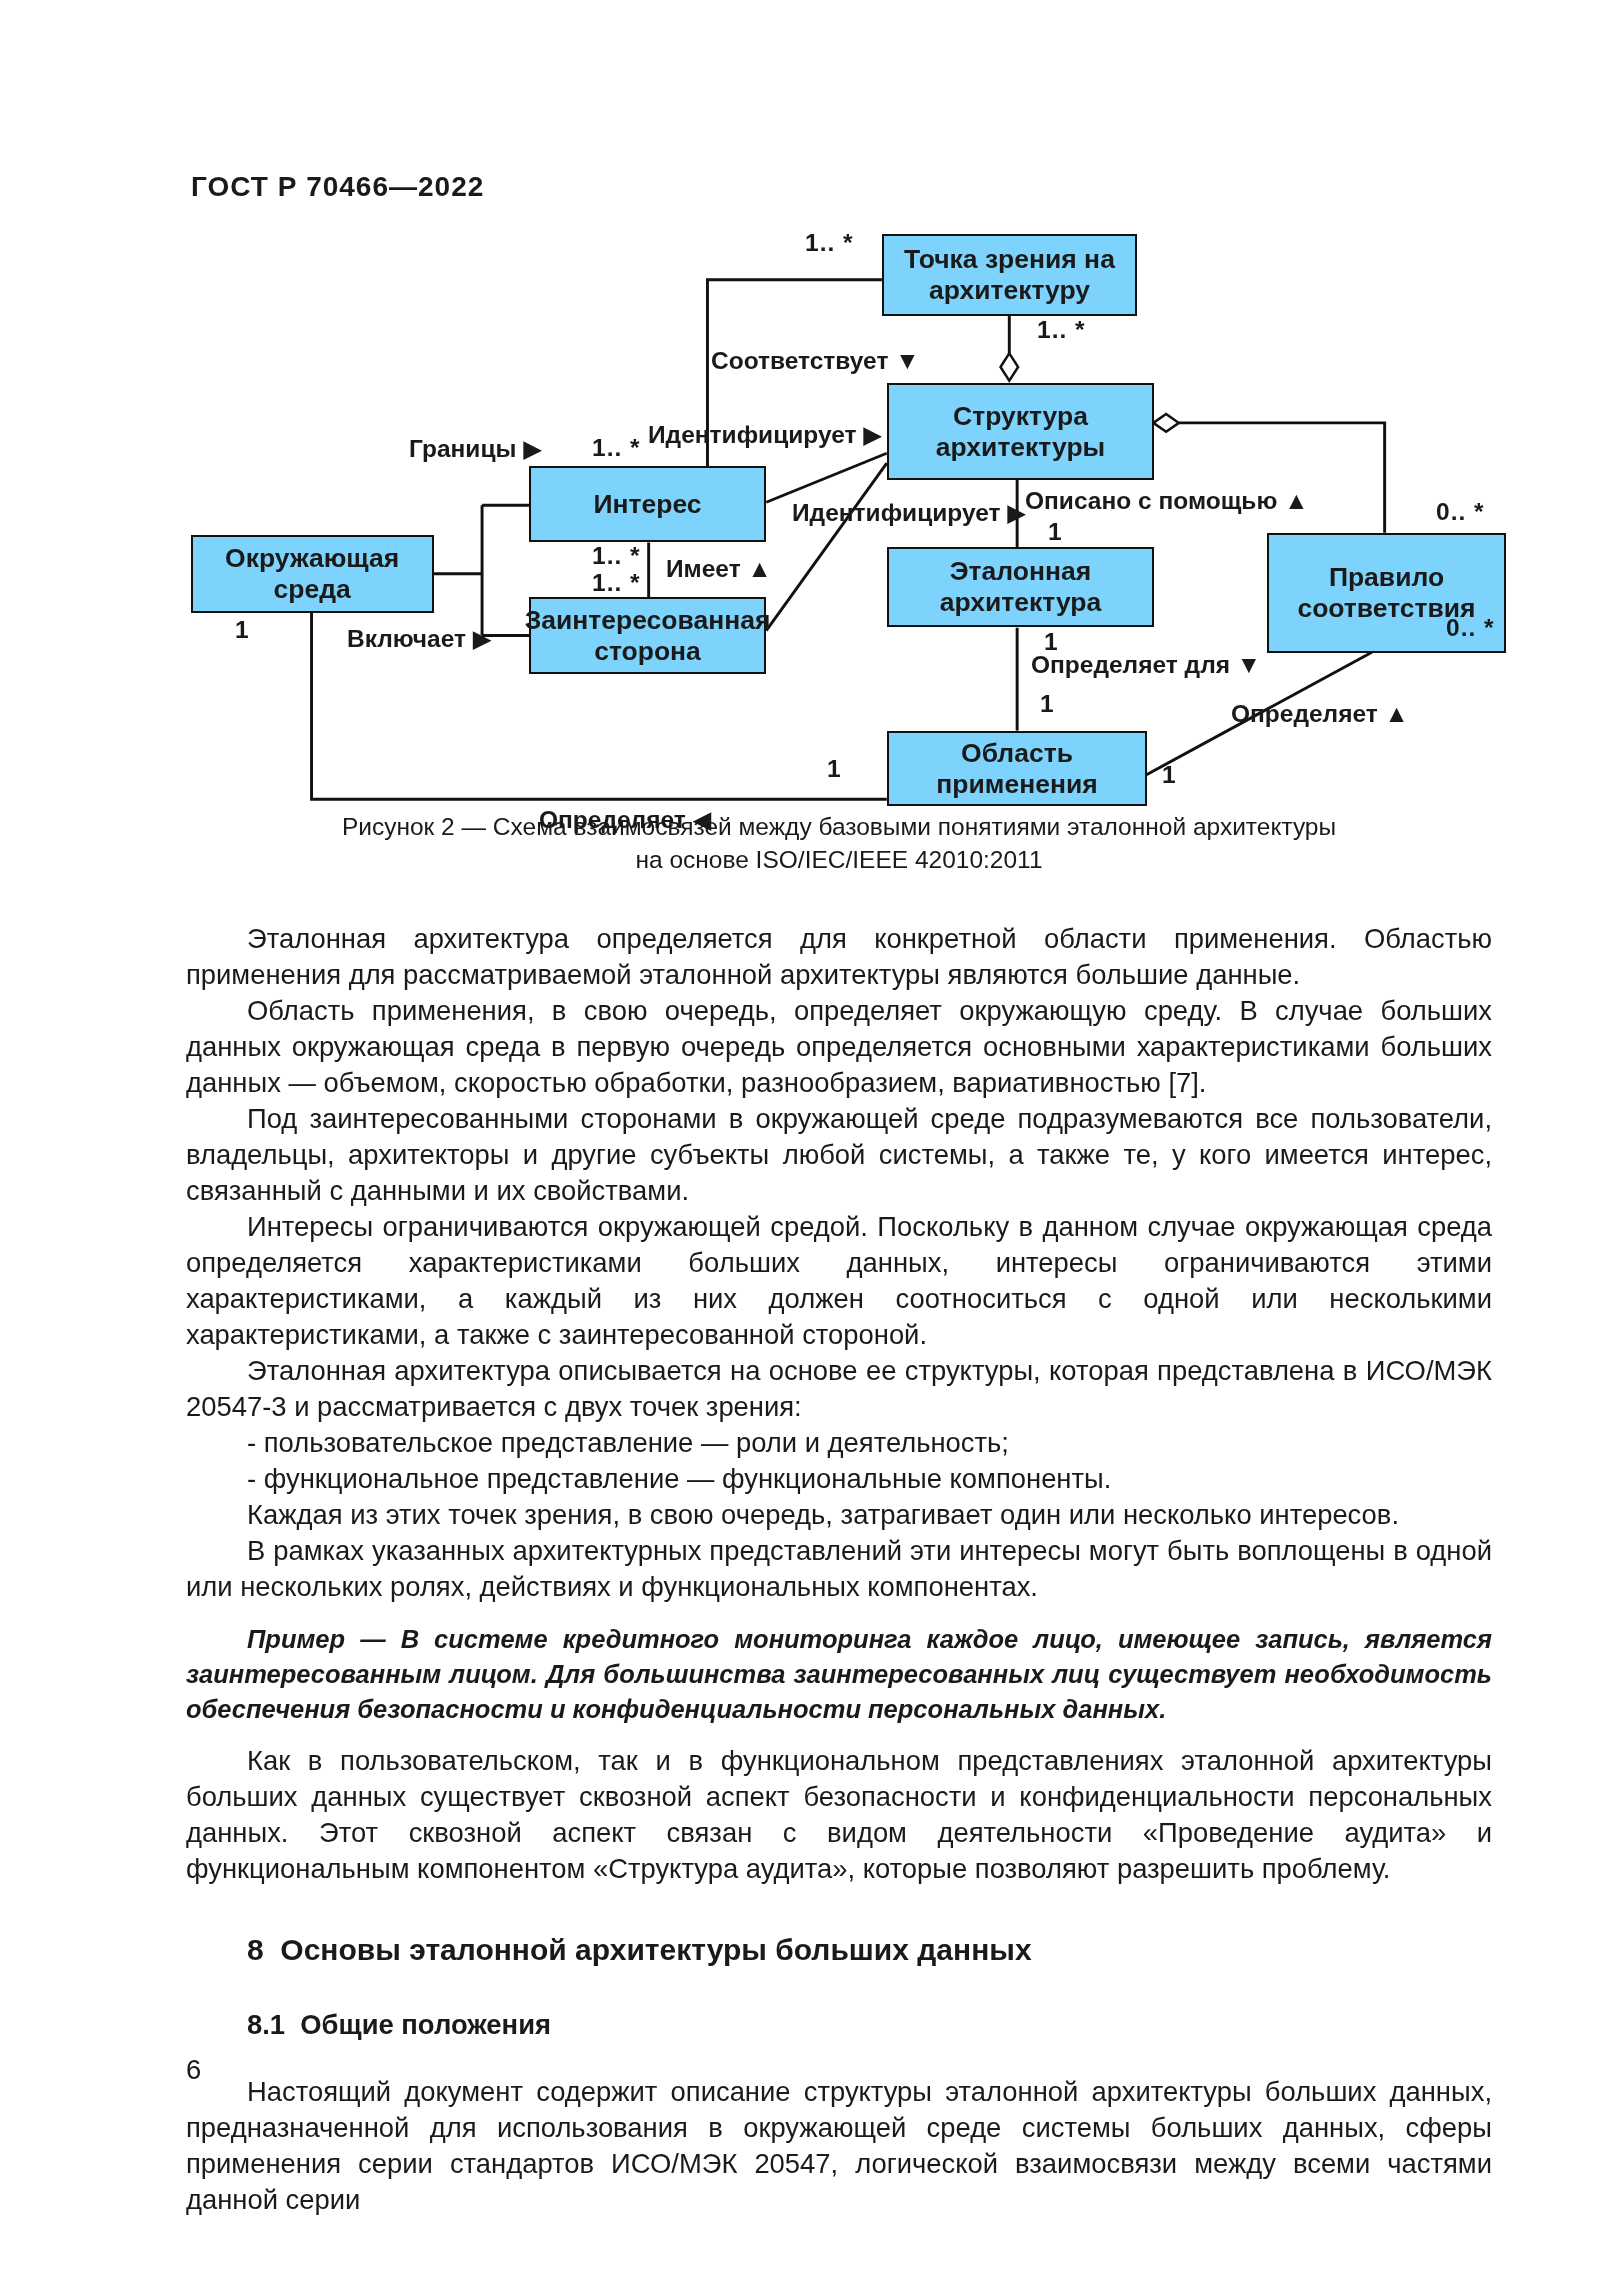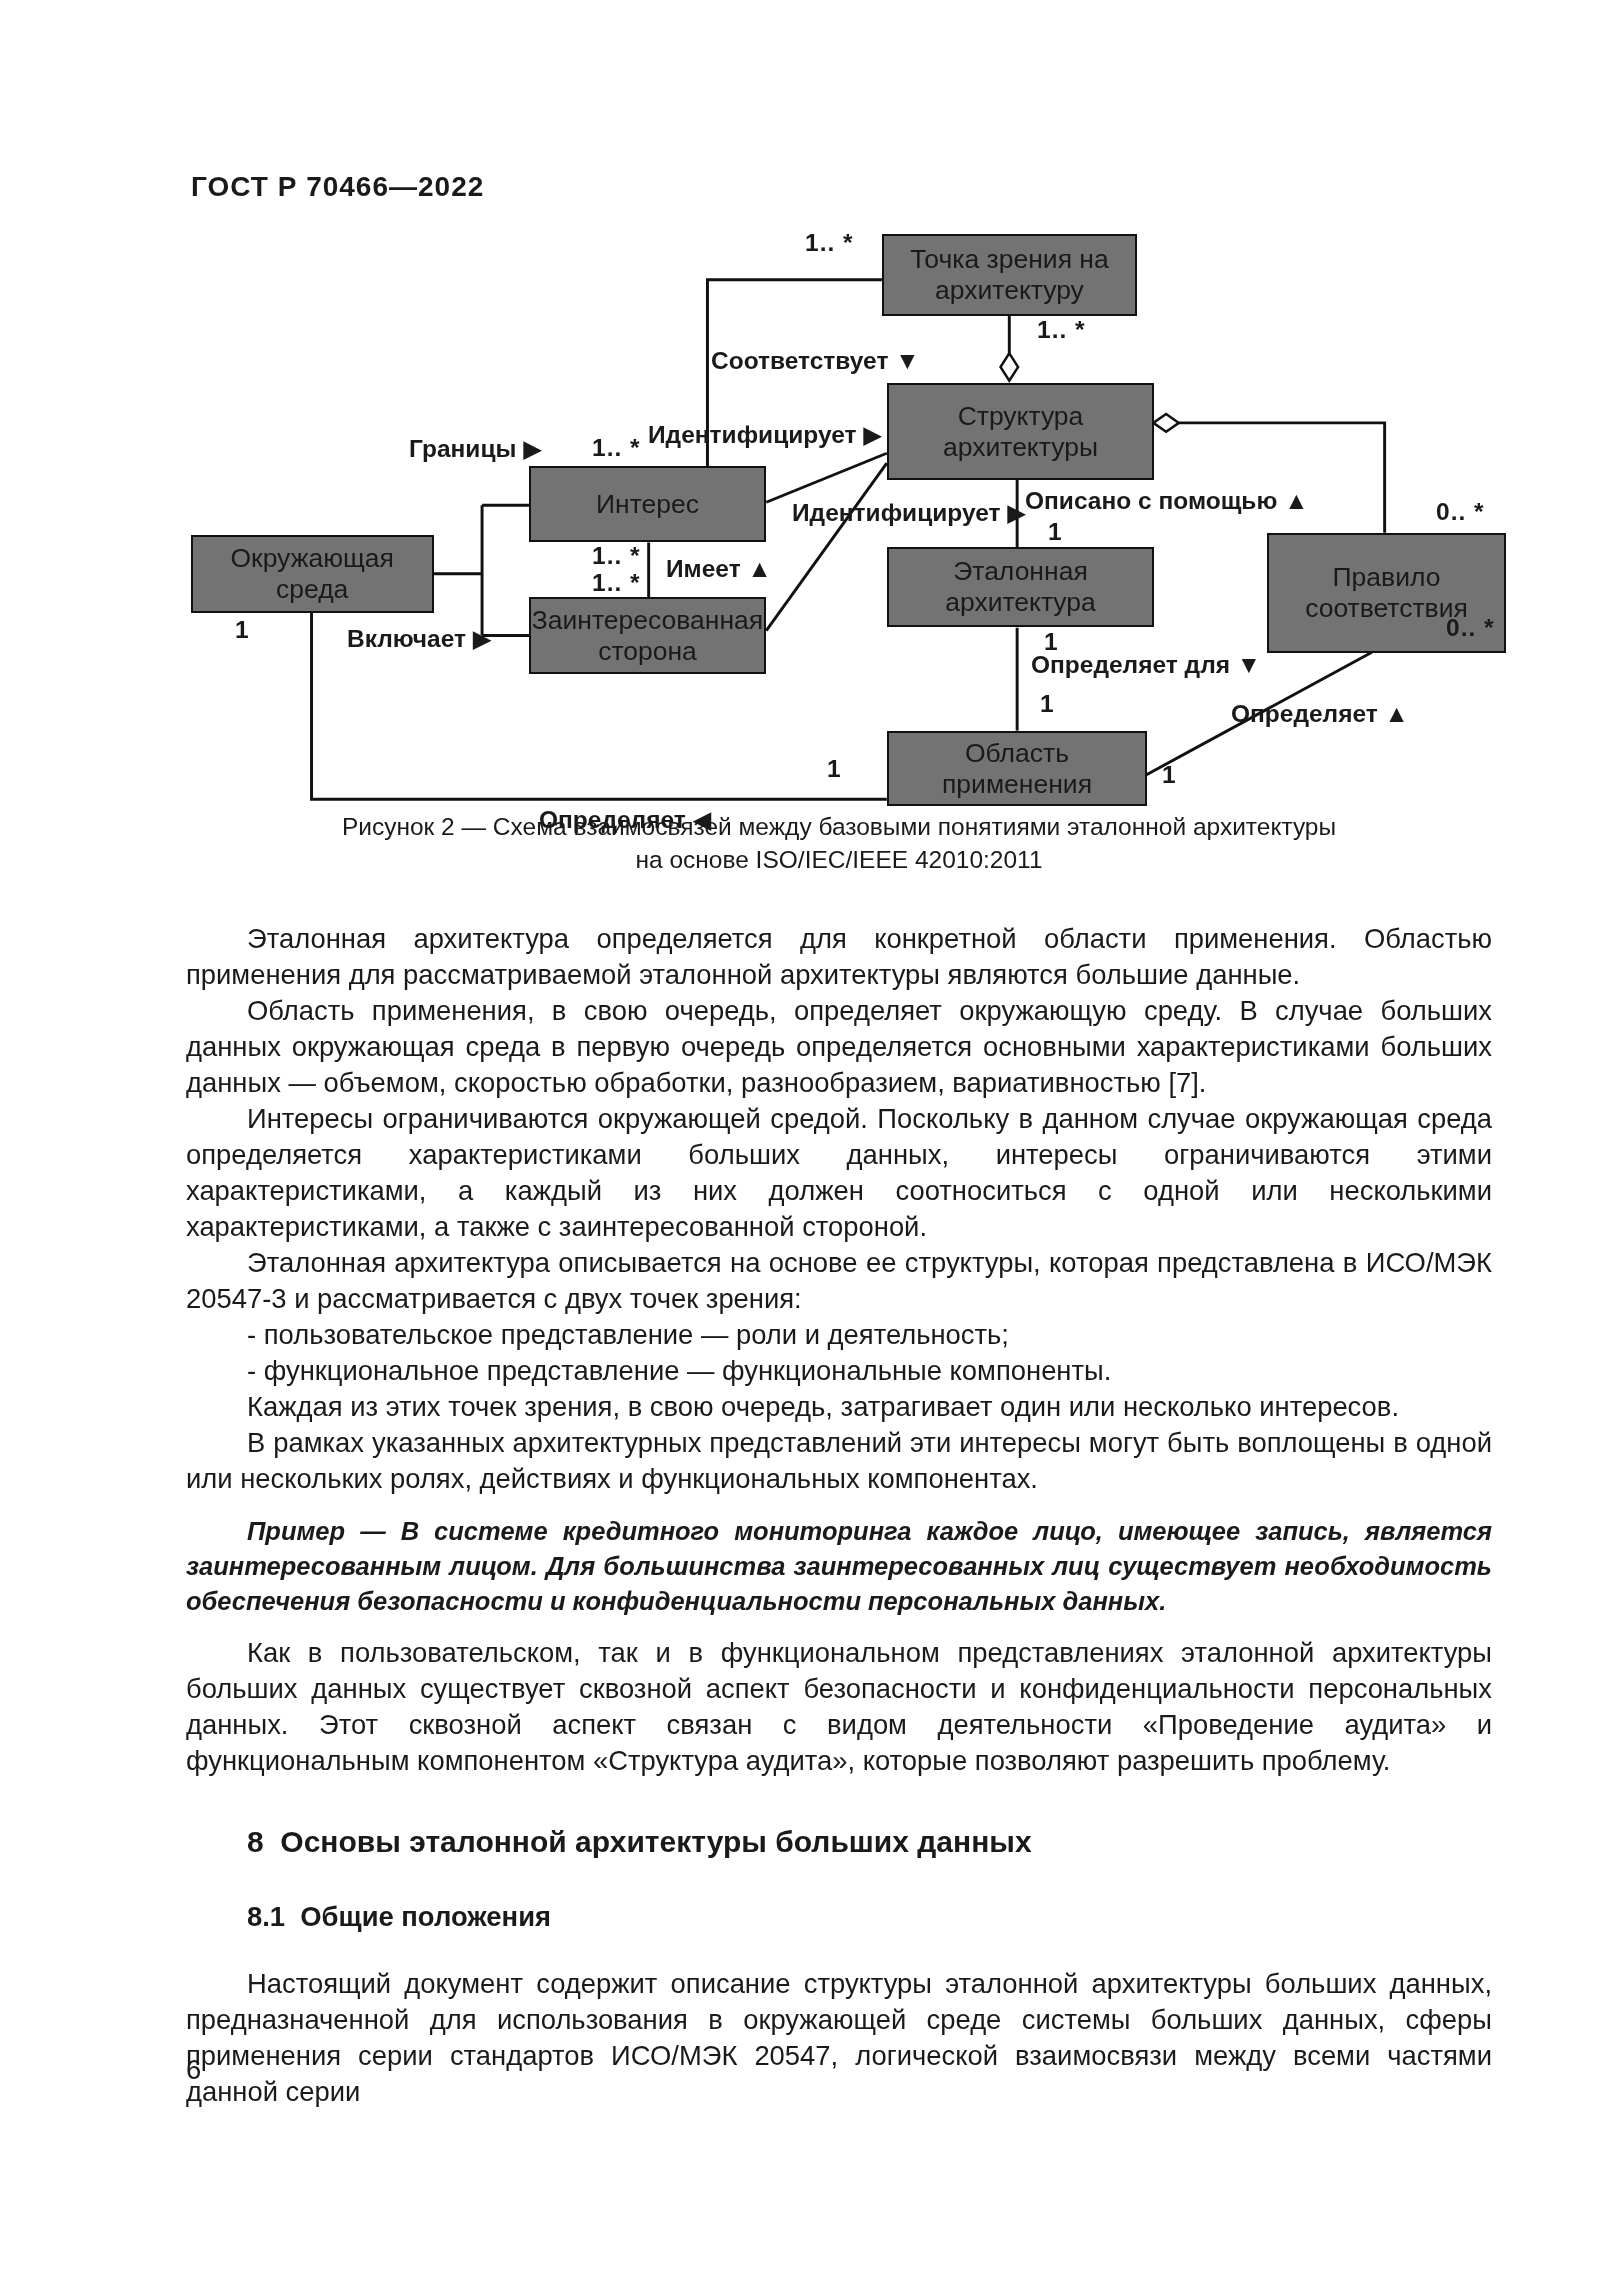--- a/index.html
+++ b/index.html
@@ -14,24 +14,24 @@
   .doc-header{
     position:absolute;left:191px;top:147px;
     font-size:28px;font-weight:bold;letter-spacing:1px;margin-top:24px;
   }
   
   .diagram{position:absolute;left:176px;top:221px;width:1353px;height:637px;}
   .diagram svg{position:absolute;left:0;top:0;}
   .dbox{
     position:absolute;
     border:2.9px solid #111;
-    background:#737373;
+    background:#7dd3fc;
     display:flex;align-items:center;justify-content:center;
     text-align:center;
-    font-size:26.5px;font-weight:normal;line-height:31px;
+    font-size:26.5px;font-weight:bold;line-height:31px;
     white-space:pre-line;
     box-sizing:border-box;
   }
   .dlabel{
     position:absolute;
     font-size:24.5px;font-weight:bold;white-space:nowrap;
   }
   .dmult{
     position:absolute;
     font-size:24.5px;font-weight:bold;white-space:nowrap;letter-spacing:1px;
@@ -149,20 +149,21 @@
   </div>
 
   <div class="content">
     <div class="caption">
       <div>Рисунок 2 — Схема взаимосвязей между базовыми понятиями эталонной архитектуры</div>
       <div>на основе ISO/IEC/IEEE 42010:2011</div>
     </div>
 
     <p>Эталонная архитектура определяется для конкретной области применения. Областью применения для рассматриваемой эталонной архитектуры являются большие данные.</p>
     <p>Область применения, в свою очередь, определяет окружающую среду. В случае больших данных окружающая среда в первую очередь определяется основными характеристиками больших данных — объемом, скоростью обработки, разнообразием, вариативностью [7].</p>
+    <p>Под заинтересованными сторонами в окружающей среде подразумеваются все пользователи, владельцы, архитекторы и другие субъекты любой системы, а также те, у кого имеется интерес, связанный с данными и их свойствами.</p>
     <p>Интересы ограничиваются окружающей средой. Поскольку в данном случае окружающая среда определяется характеристиками больших данных, интересы ограничиваются этими характеристиками, а каждый из них должен соотноситься с одной или несколькими характеристиками, а также с заинтересованной стороной.</p>
     <p>Эталонная архитектура описывается на основе ее структуры, которая представлена в ИСО/МЭК 20547-3 и рассматривается с двух точек зрения:</p>
     <p class="listline">- пользовательское представление — роли и деятельность;</p>
     <p class="listline">- функциональное представление — функциональные компоненты.</p>
     <p>Каждая из этих точек зрения, в свою очередь, затрагивает один или несколько интересов.</p>
     <p>В рамках указанных архитектурных представлений эти интересы могут быть воплощены в одной или нескольких ролях, действиях и функциональных компонентах.</p>
     <p class="example">Пример — В системе кредитного мониторинга каждое лицо, имеющее запись, является заинтересованным лицом. Для большинства заинтересованных лиц существует необходимость обеспечения безопасности и конфиденциальности персональных данных.</p>
     <p>Как в пользовательском, так и в функциональном представлениях эталонной архитектуры больших данных существует сквозной аспект безопасности и конфиденциальности персональных данных. Этот сквозной аспект связан с видом деятельности «Проведение аудита» и функциональным компонентом «Структура аудита», которые позволяют разрешить проблему.</p>
 
     <div class="h-main">8  Основы эталонной архитектуры больших данных</div>

